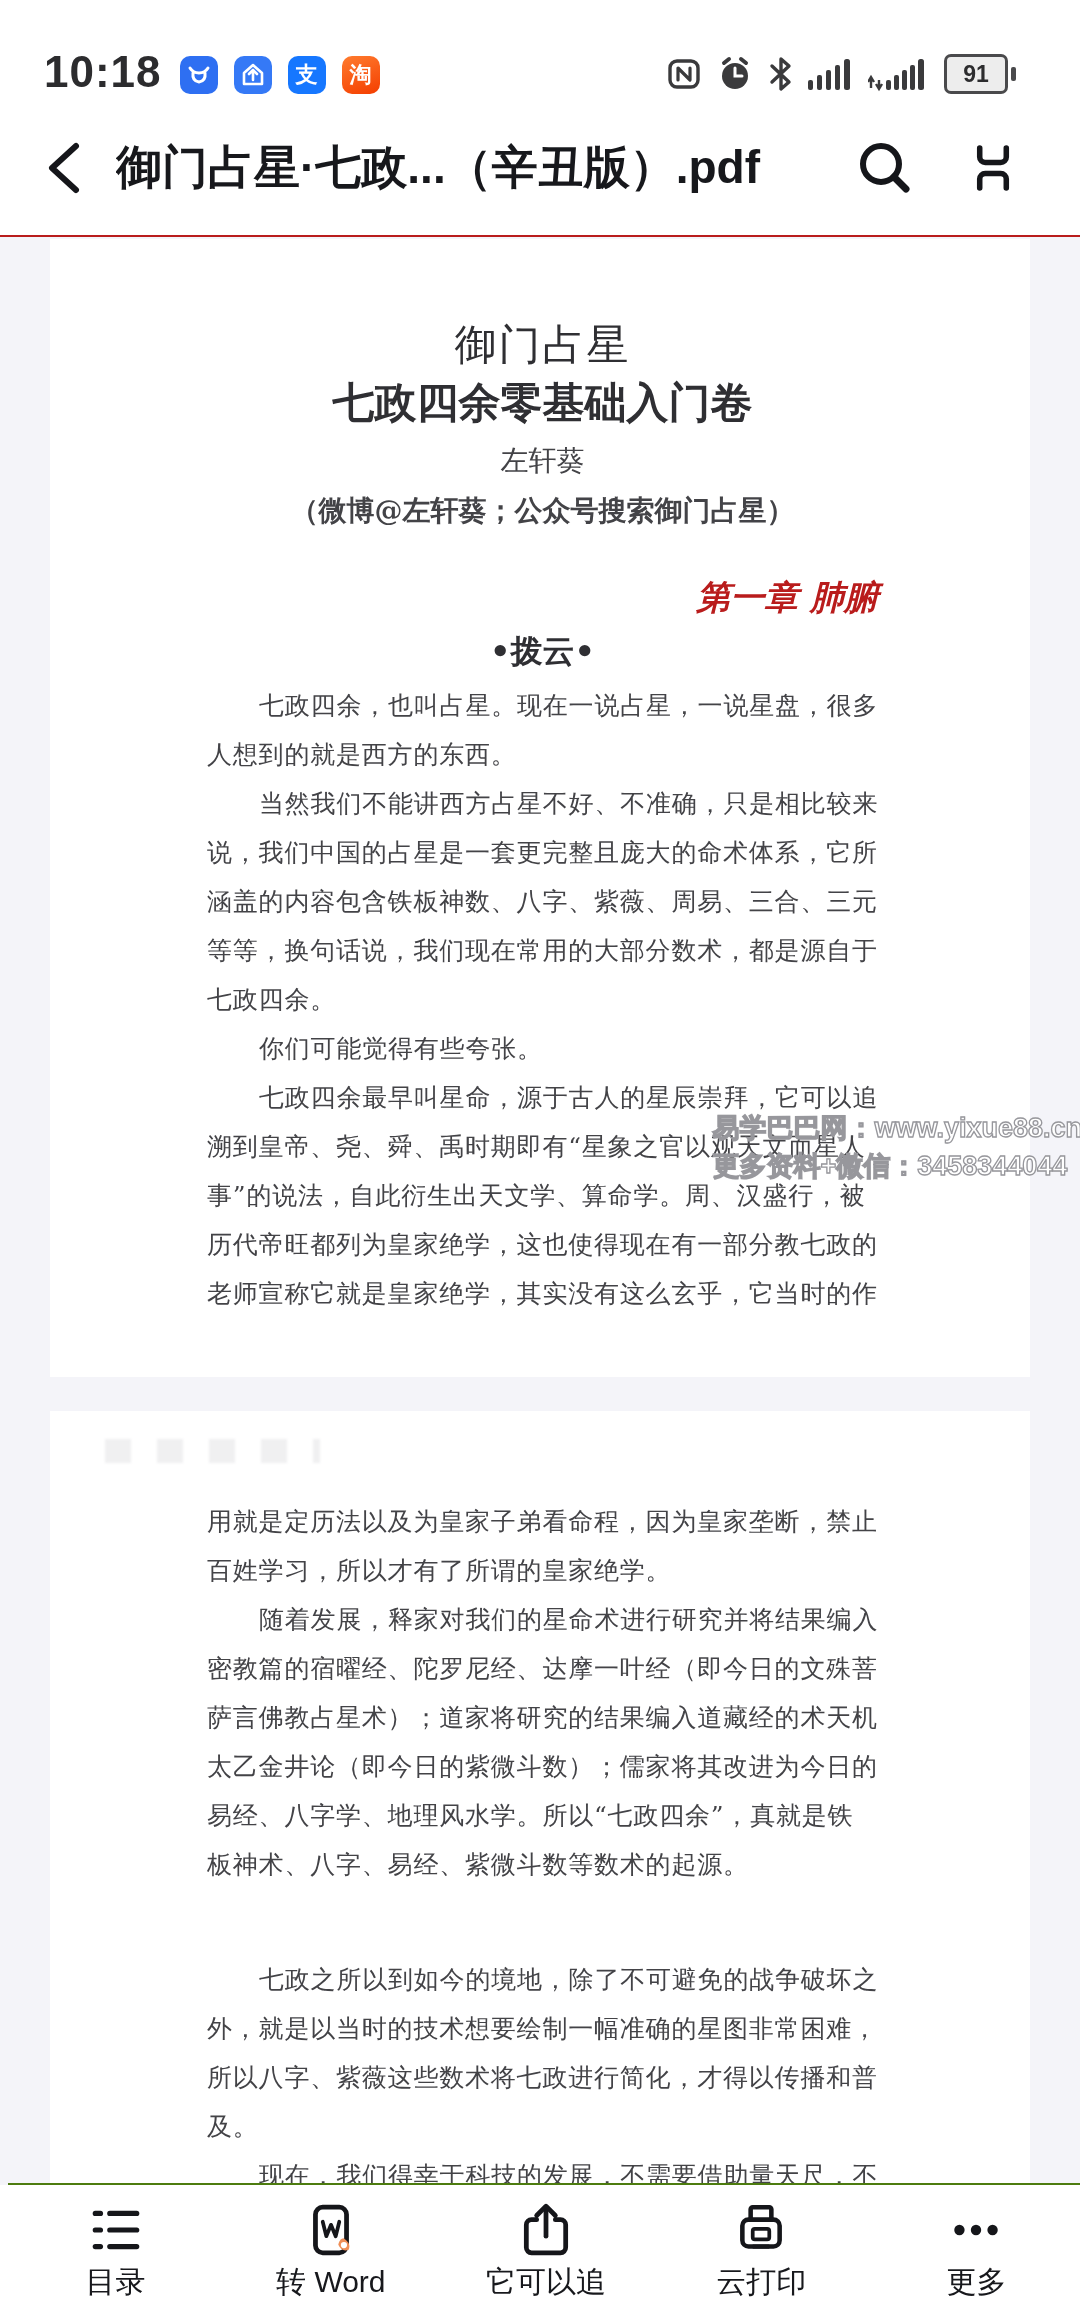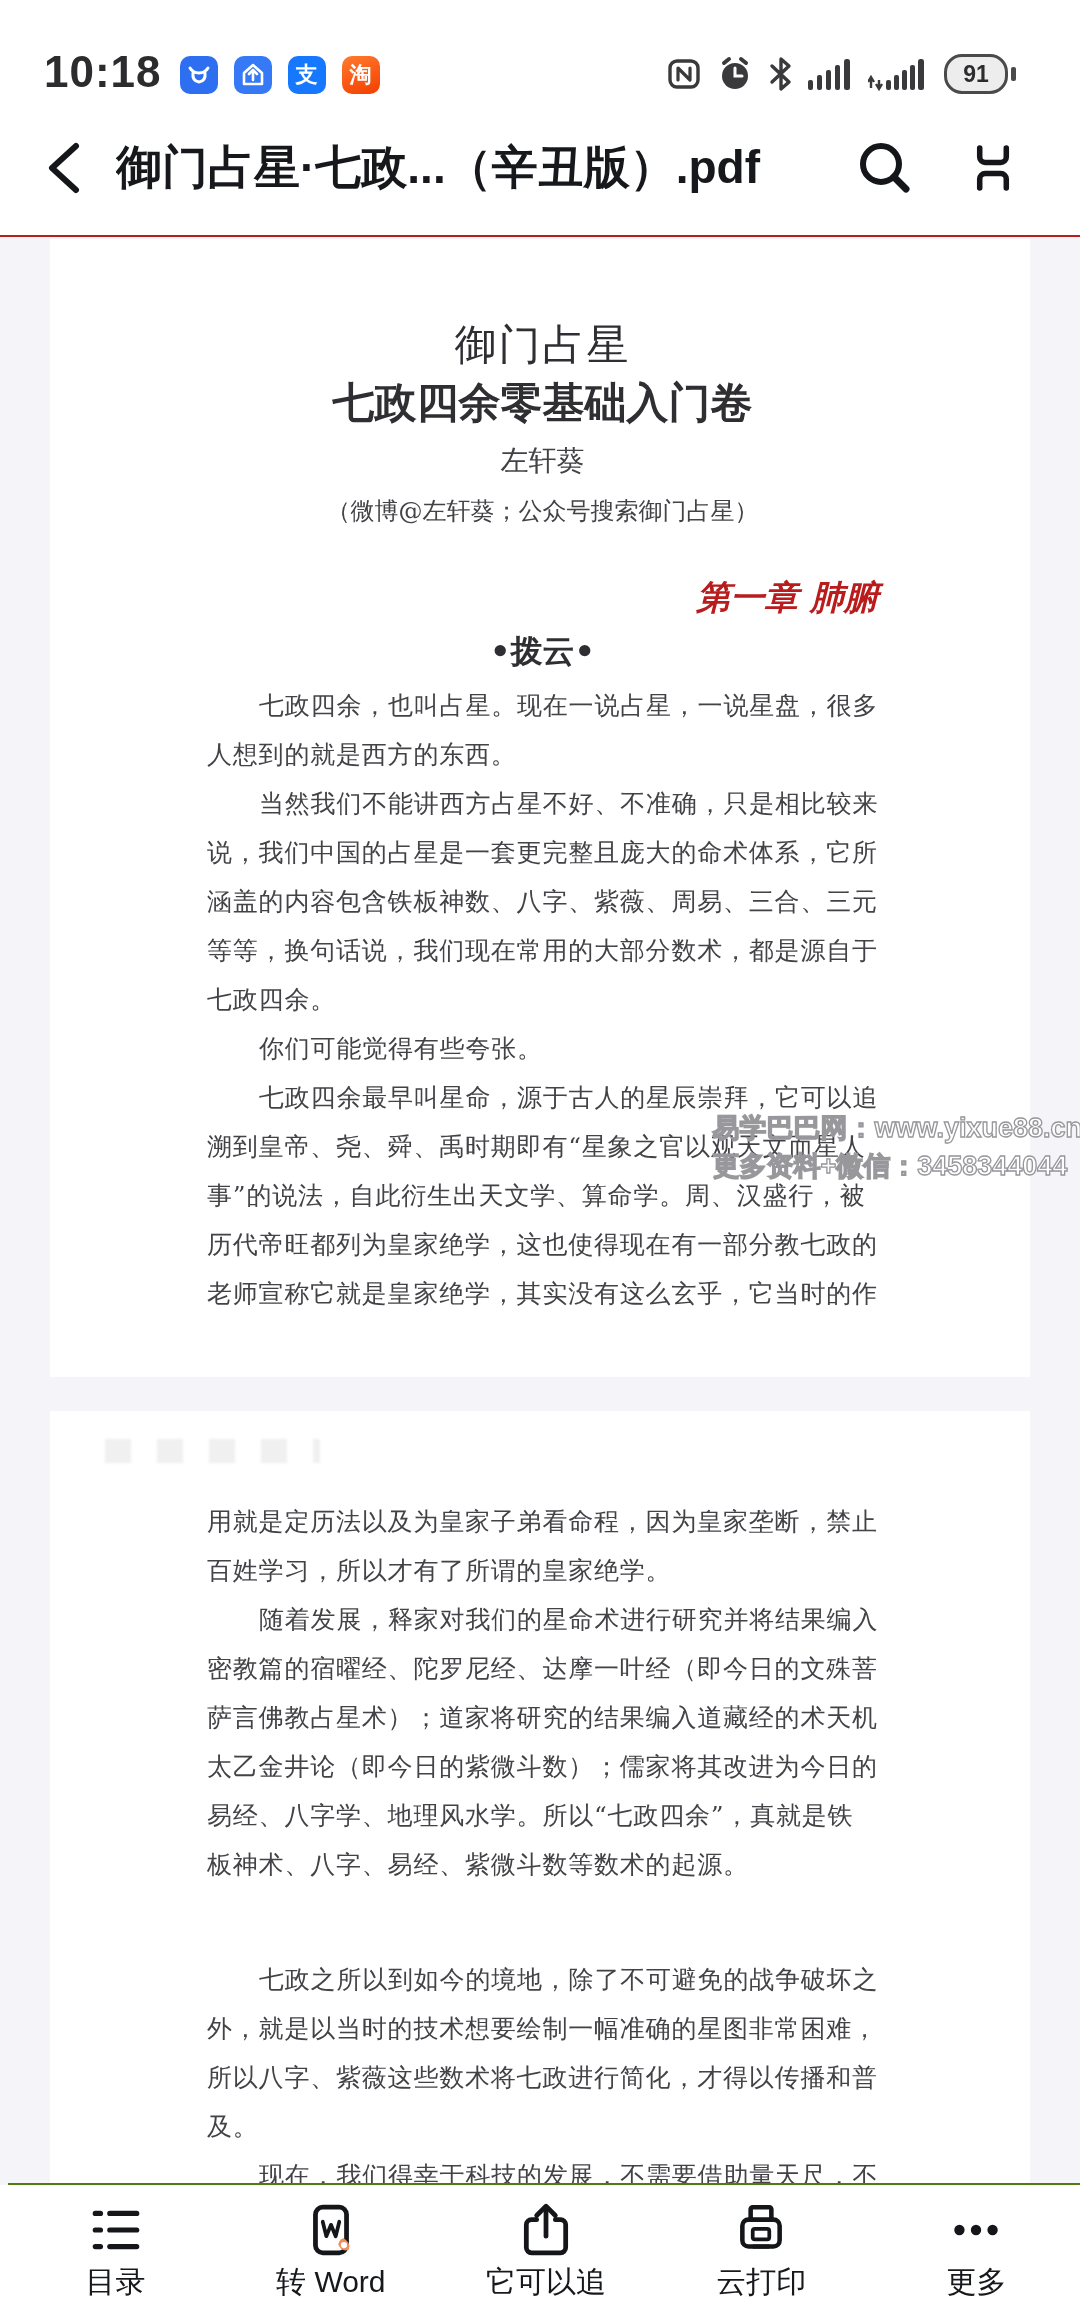--- a/index.html
+++ b/index.html
@@ -8,21 +8,21 @@
 
   
   .status-bar{height:100px;background:#fff;display:flex;align-items:flex-end;
               padding:4px 64px 6px 44px;box-sizing:border-box;}
   .sb-time{font-size:44px;font-weight:600;color:#2c2c2e;letter-spacing:1px;line-height:44px;}
   .sb-apps{display:flex;align-items:center;gap:16px;margin-left:18px;}
   .app-chip{width:38px;height:38px;border-radius:10px;display:flex;align-items:center;
             justify-content:center;color:#fff;font-size:24px;font-weight:700;}
   .sb-right{margin-left:auto;display:flex;align-items:center;gap:14px;color:#3a3a3c;}
   .battery{display:flex;align-items:center;}
-  .battery .shell{width:58px;height:34px;border:3.5px solid #4a4a4c;border-radius:18px;
+  .battery .shell{width:58px;height:34px;border:3.5px solid #4a4a4c;border-radius:7px;
                   background:#ededed;display:flex;align-items:center;justify-content:center;
                   font-size:23px;font-weight:700;color:#2c2c2e;}
   .battery .nub{width:5px;height:14px;background:#4a4a4c;border-radius:2px;margin-left:3px;}
 
   
   .nav-bar{height:137px;background:#fff;display:flex;align-items:center;
            padding:0 56px 0 40px;box-sizing:border-box;border-bottom:2px solid #b91c1c;}
   .nav-title{font-size:46px;font-weight:600;color:#17181c;margin-left:24px;flex:1;
              white-space:nowrap;overflow:hidden;}
   .nav-btn{background:none;border:none;padding:0;display:flex;align-items:center;}
@@ -31,21 +31,21 @@
   
   .viewer{position:relative;height:1948px;background:#f4f4f9;overflow:hidden;}
   .page{position:absolute;left:50px;width:980px;background:#fff;box-sizing:border-box;
         padding:0 152px 0 157px;font-family:"DejaVu Serif",serif;color:#434347;}
   .page1{top:2px;height:1138px;}
   .page2{top:1174px;height:774px;}
   .t1{margin-top:76px;line-height:60px;font-size:42px;font-weight:400;
       text-align:center;color:#2f2f33;letter-spacing:2px;}
   .t2{line-height:56px;font-size:42px;font-weight:700;text-align:center;color:#2f2f33;}
   .author{margin-top:8px;line-height:44px;font-size:28px;text-align:center;}
-  .contact{margin-top:6px;line-height:44px;font-size:24px;text-align:center;}
+  .contact{margin-top:6px;line-height:44px;font-size:28px;text-align:center;font-weight:bold;}
   .chapter{margin-top:40px;line-height:48px;font-size:34px;font-weight:700;
            text-align:right;color:#b91c1c;font-style:italic;}
   .section{margin-top:8px;line-height:44px;font-size:32px;font-weight:700;
            text-align:center;color:#2f2f33;}
   .lines{margin-top:8px;}
   .p2 .lines{margin-top:86px;}
   .line{height:49px;line-height:49px;font-size:25px;letter-spacing:0.8px;
         white-space:nowrap;overflow:hidden;}
   .line.ind{padding-left:52px;}
   .line.gap{margin-top:66px;}

